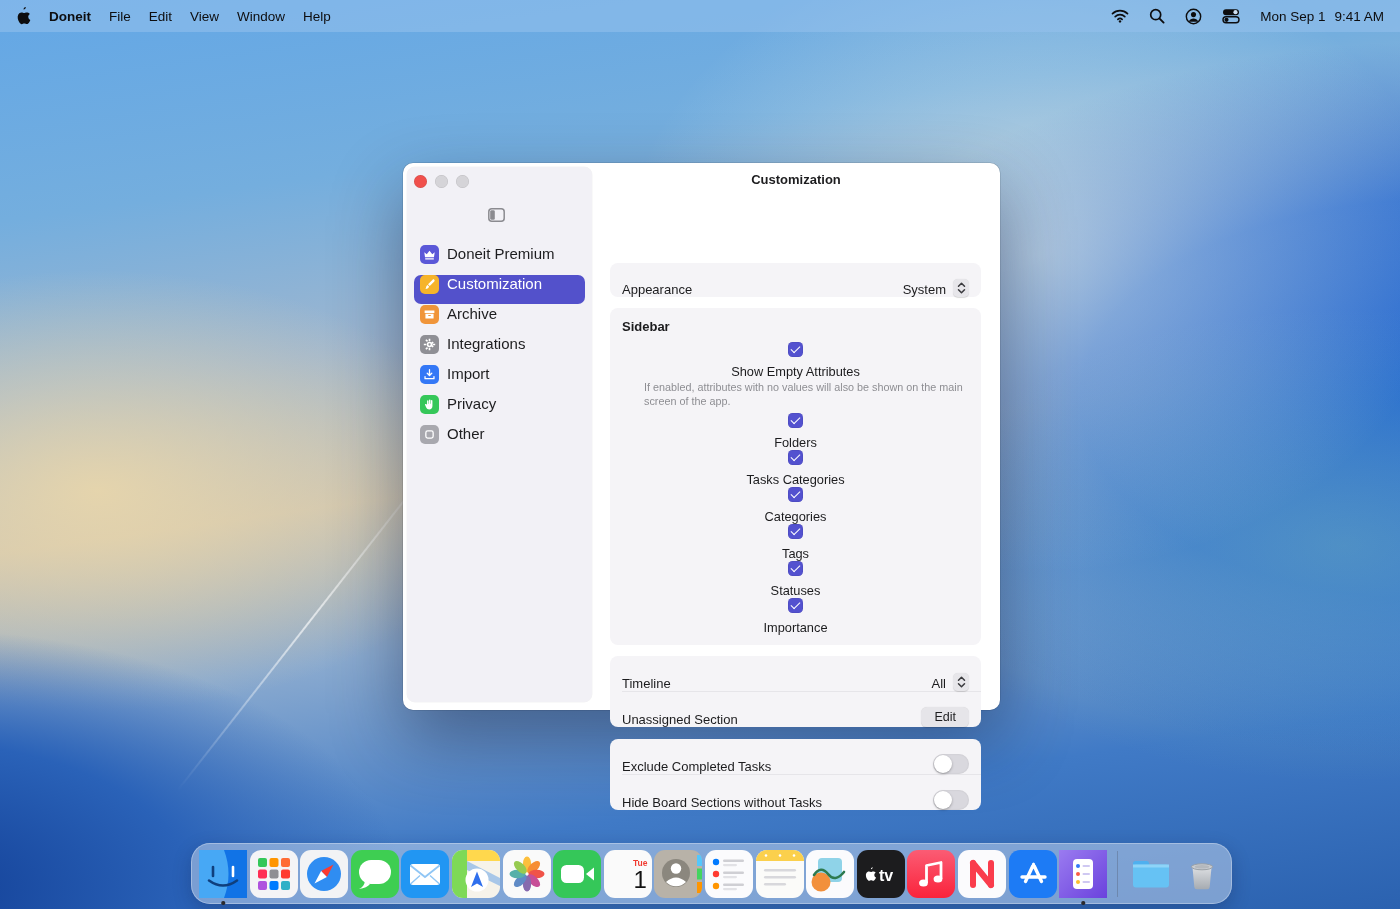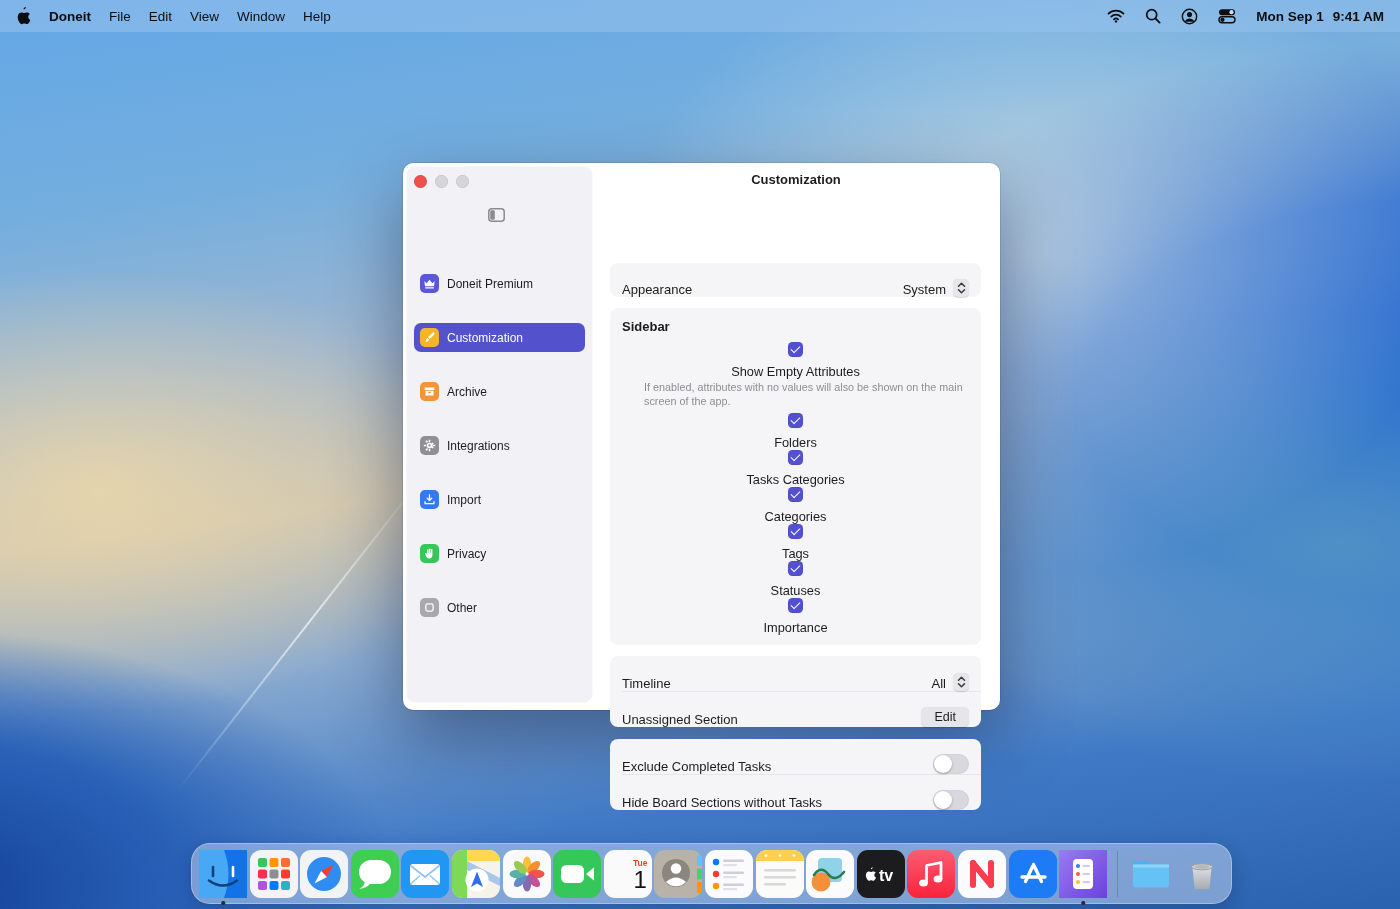--- a/index.html
+++ b/index.html
@@ -20,36 +20,36 @@
     background:linear-gradient(90deg, rgba(255,255,255,0), rgba(255,255,255,0.65), rgba(255,255,255,0));
     transform:rotate(-52deg); filter:blur(0.6px); }
 
   
   .menubar { position:absolute; top:0; left:0; right:0; height:32px; display:flex; align-items:center;
     padding:0 16px; background:rgba(150,193,236,0.55); color:#0d0d0f; font-size:13.5px; }
   .mb-left { display:flex; align-items:center; gap:18px; }
   .mb-app { font-weight:700; }
   .mb-item { font-weight:400; }
   .mb-right { margin-left:auto; display:flex; align-items:center; gap:20px; }
-  .mb-clock { display:flex; gap:9px; font-size:13.5px;font-weight:bold; }
+  .mb-clock { display:flex; gap:9px; font-size:13.5px; }
   .mb-ic svg { display:block; }
 
   
   .window { position:absolute; left:403px; top:163px; width:597px; height:547px; background:#ffffff;
     border-radius:10px; box-shadow:0 28px 70px rgba(10,25,60,0.45), 0 0 0 0.5px rgba(0,0,0,0.18); }
   .sidebar-panel { position:absolute; left:4px; top:4px; bottom:8px; width:185px; background:#f2f1f6;
     border-radius:8px; box-shadow:0 0 0 0.5px rgba(0,0,0,0.05); }
   .traffic { position:absolute; top:8px; left:7px; display:flex; gap:8px; }
   .tl { width:13px; height:13px; border-radius:50%; }
   .tl-close { background:#f0504c; box-shadow:inset 0 0 0 0.5px rgba(0,0,0,0.15); }
   .tl-dis { background:#d5d4d8; box-shadow:inset 0 0 0 0.5px rgba(0,0,0,0.12); }
   .sb-toggle { position:absolute; top:41px; left:81px; }
   .sb-list { position:absolute; top:78px; left:7px; right:7px; display:flex; flex-direction:column; gap:1px; }
-  .sb-item { display:flex; align-items:center; gap:8px; height:29px; padding:0 6px; border-radius:7px;
-    font-size:12px; font-weight:500; color:#1d1d1f;margin-top:24px; }
+  .sb-item { display:flex; gap:8px; height:29px; padding:0 6px; border-radius:7px;
+    font-size:15px; font-weight:500; color:#1d1d1f; }
   .sb-item.selected { background:#5351cb; color:#ffffff; }
   .sb-ic { width:19px; height:19px; border-radius:5px; display:flex; align-items:center; justify-content:center; flex:0 0 auto; }
   .sb-ic svg { display:block; }
   .ic-premium { background:#5b58d8; } .ic-custom { background:#f6b42a; } .ic-archive { background:#f0953a; }
   .ic-integr { background:#8f8f95; } .ic-import { background:#3478f6; } .ic-privacy { background:#35c759; }
   .ic-other { background:#a8a8ae; }
 
   .win-title { position:absolute; top:9px; left:189px; right:0; text-align:center; font-size:13px;
     font-weight:700; color:#1d1d1f; }
   .content { position:absolute; left:207px; top:100px; width:371px; display:flex; flex-direction:column; }

